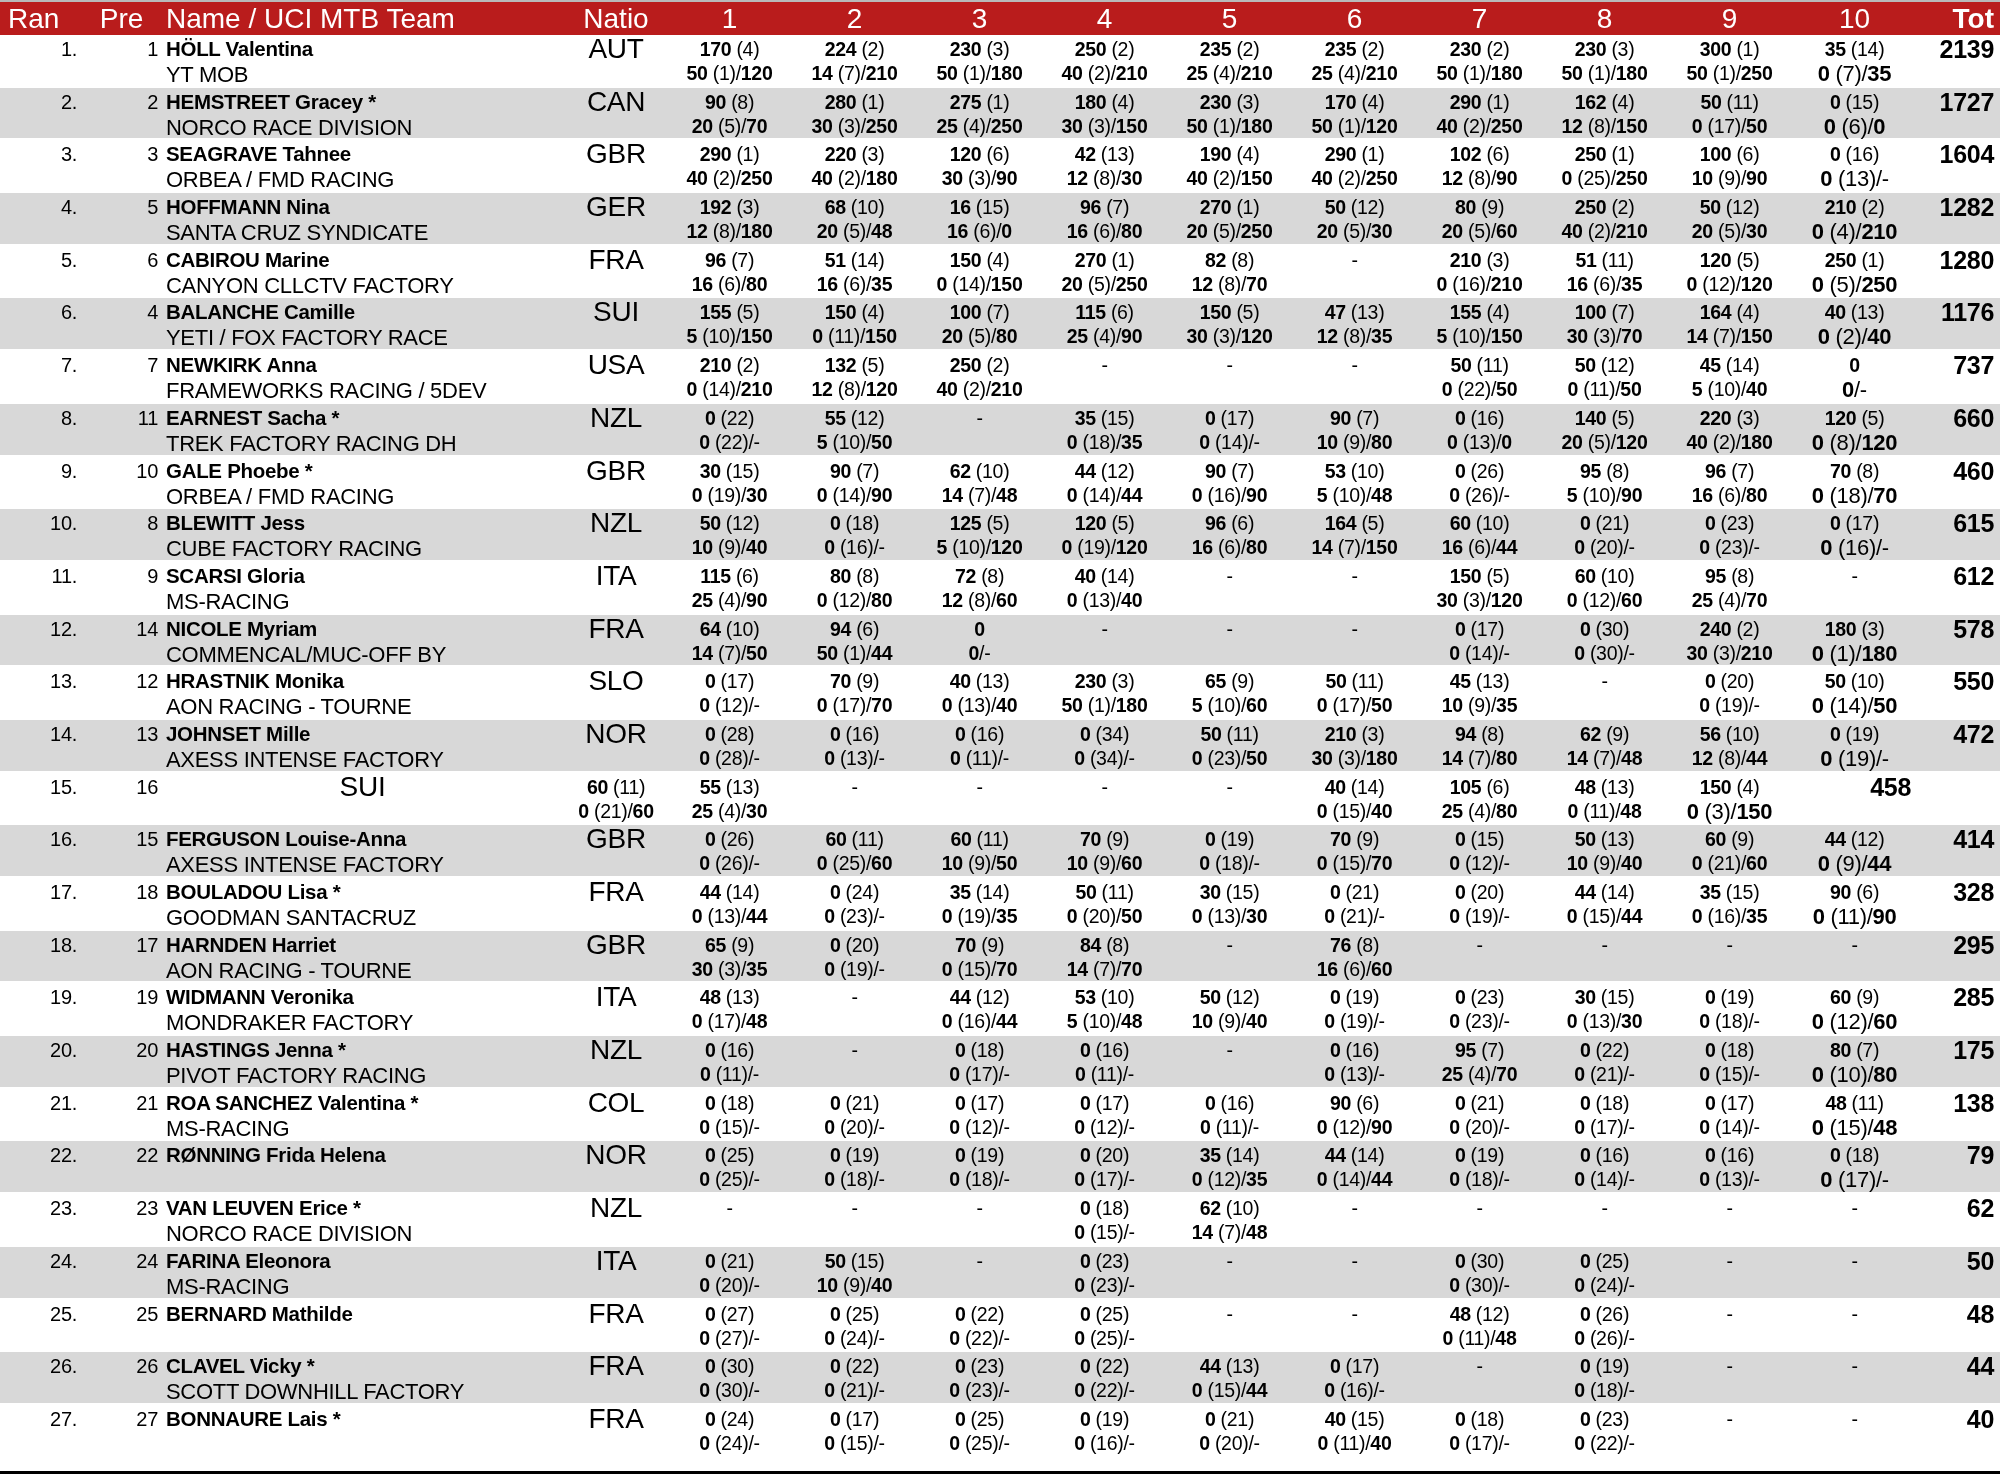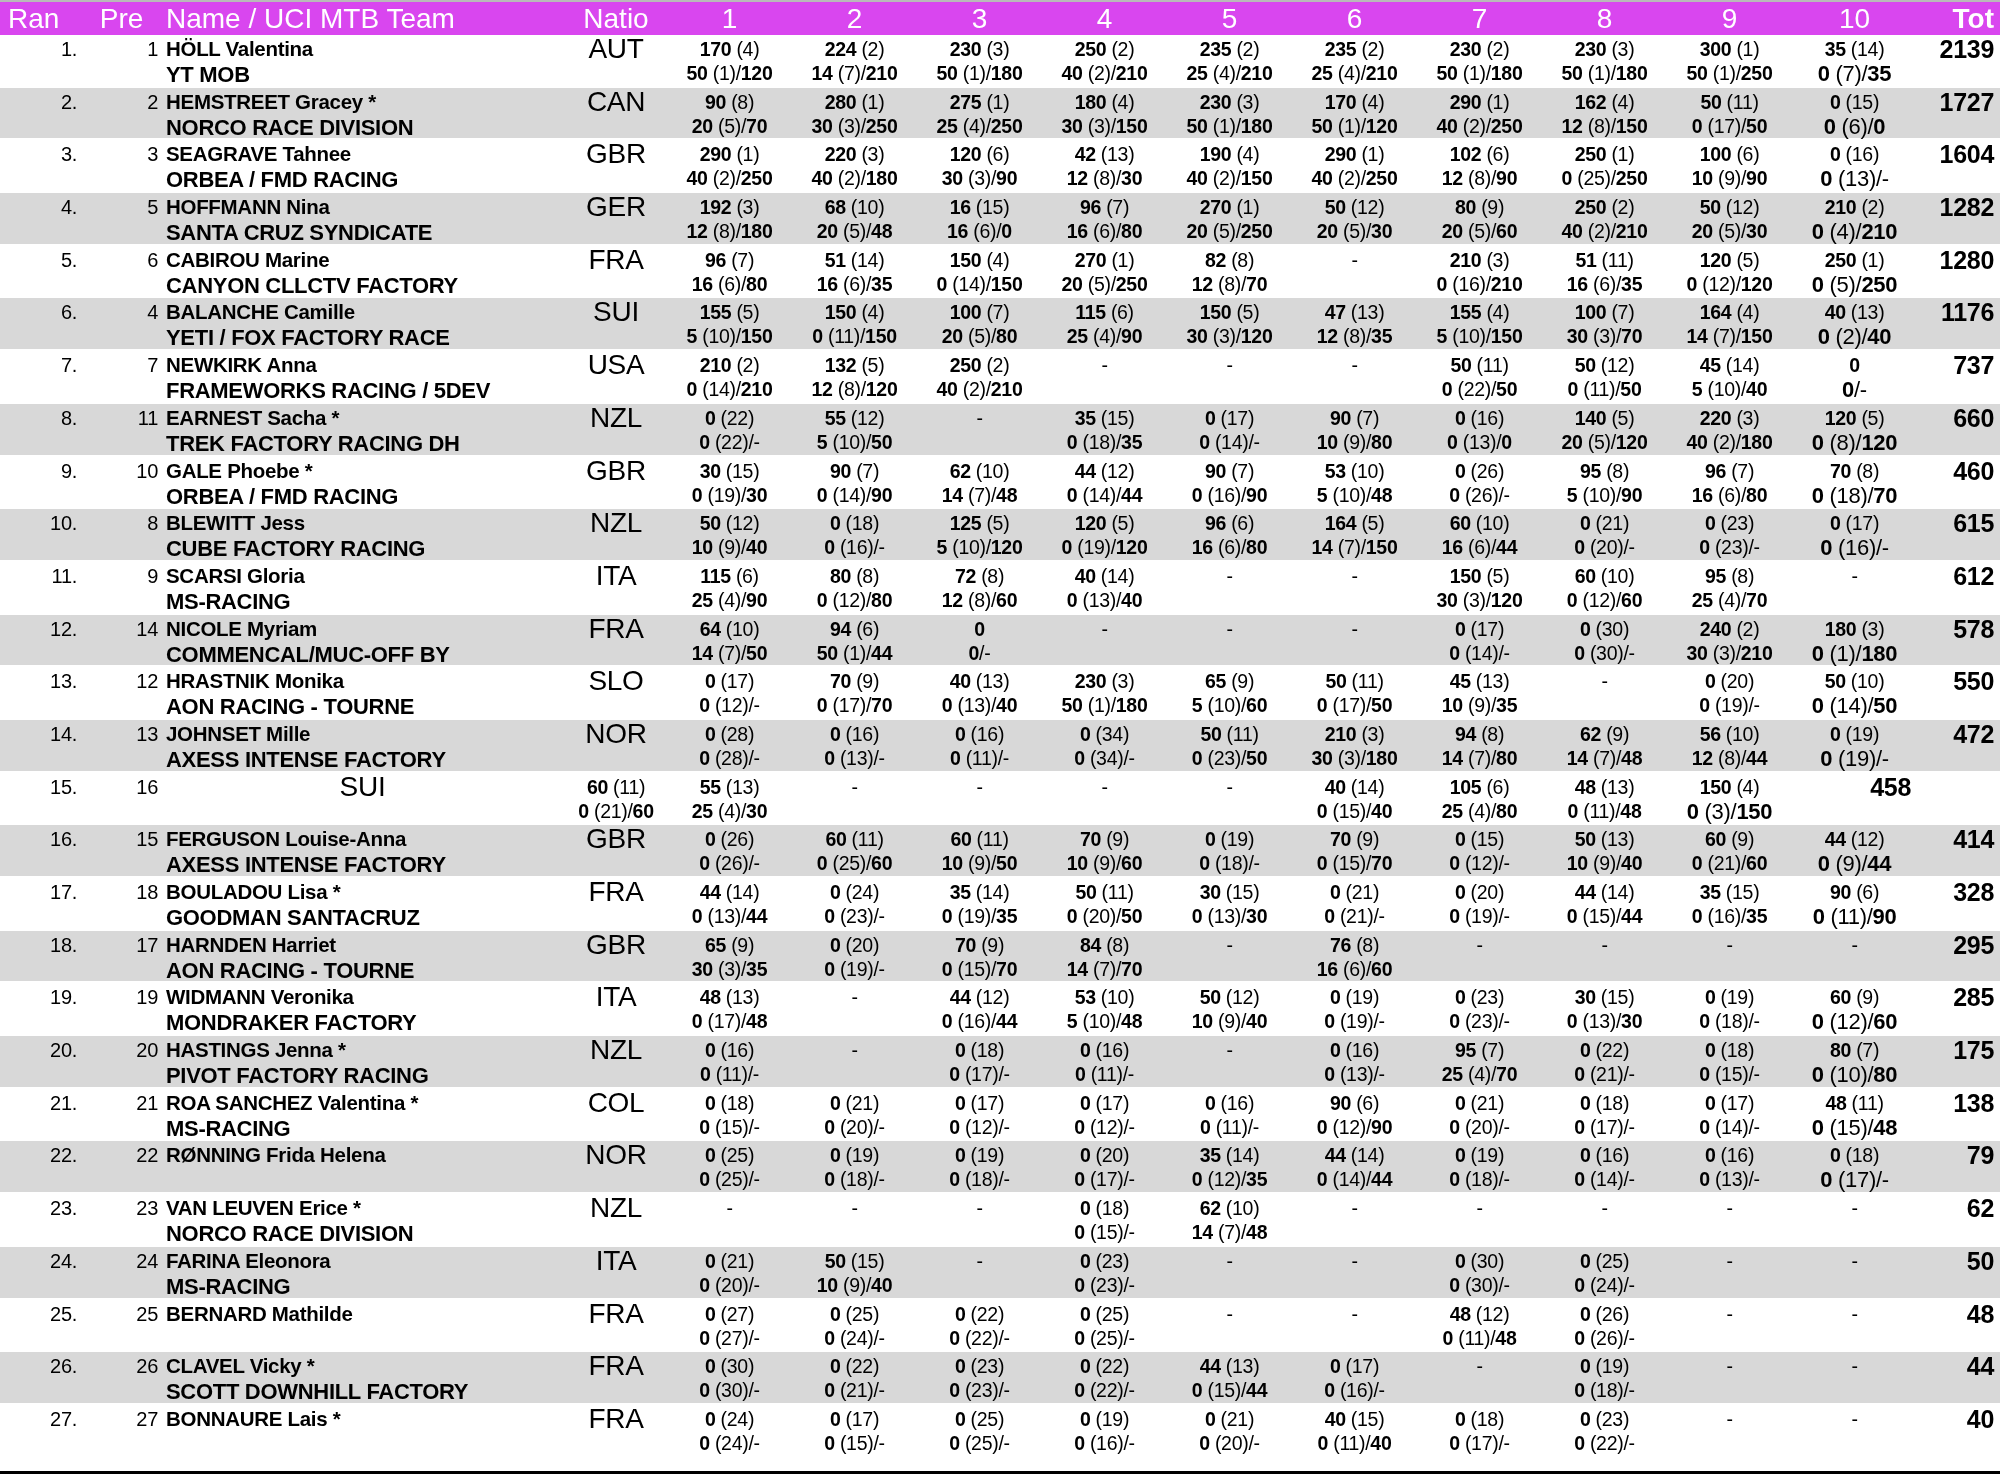--- a/index.html
+++ b/index.html
@@ -7,40 +7,40 @@
     width:2000px;height:1477px;background:#fff;position:relative;
     font-family:"Liberation Sans",sans-serif;color:#000;overflow:hidden;
   }
   .grid{
     display:grid;
     grid-template-columns:85px 75px 405px 102px repeat(10,125px) 83px;
     align-items:start;
   }
   
   .hdr{
-    background:#d946ef;color:#fff;height:35px;
+    background:#b91c1c;color:#fff;height:35px;
     border-top:2px solid #b9b9b9;box-sizing:border-box;
     align-items:center;
   }
   .hdr .hc{font-size:28px;line-height:31px;white-space:nowrap;}
   .hc.c-rank{text-align:left;padding-left:8px;}
   .hc.c-pre{text-align:center;}
   .hc.c-name{text-align:left;padding-left:6px;}
   .hc.c-nat{text-align:center;}
   .hc.c-rnd{text-align:center;}
   .hc.c-tot{text-align:right;padding-right:6px;}
   
   .r{height:52.7px;box-sizing:border-box;border-bottom:2px solid #fff;padding-top:2px;}
   .r:nth-child(even){background:#d8d8d8;}
   .cell{font-size:19.5px;line-height:24px;letter-spacing:-0.3px;}
   .c-rank{text-align:right;padding-right:8px;font-size:20px;}
   .c-pre{text-align:right;padding-right:2px;font-size:20px;}
   .c-name{text-align:left;padding-left:6px;}
   .nm{font-size:20.5px;font-weight:bold;line-height:24px;white-space:nowrap;}
-  .tm{font-size:22px;line-height:27px;white-space:nowrap;font-weight:bold;}
+  .tm{font-size:22px;line-height:27px;white-space:nowrap;}
   .c-nat{text-align:center;font-size:28px;}
   .c-rnd{text-align:center;}
   .l1,.l2{white-space:nowrap;}
   .l2{line-height:25px;}
   .c-r10 .l2{font-size:22px;font-weight:bold;}
   .c-r10 .l2 .rg{font-weight:normal;}
   .c-tot{text-align:right;padding-right:6px;font-weight:bold;font-size:25px;}
   .bottom-line{position:absolute;left:0;right:0;bottom:3px;height:3px;background:#000;}
   b{font-weight:bold;}
 </style>

